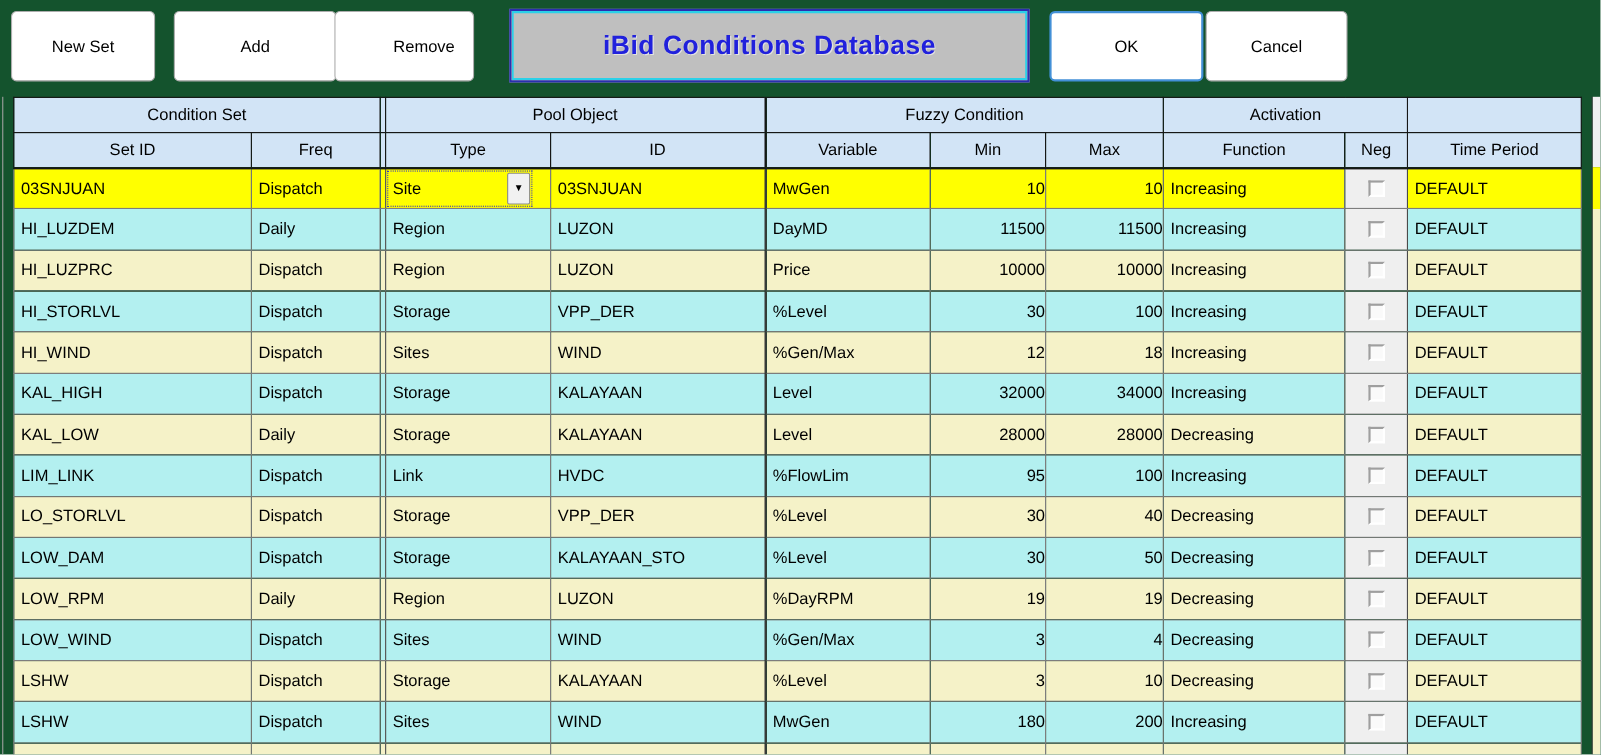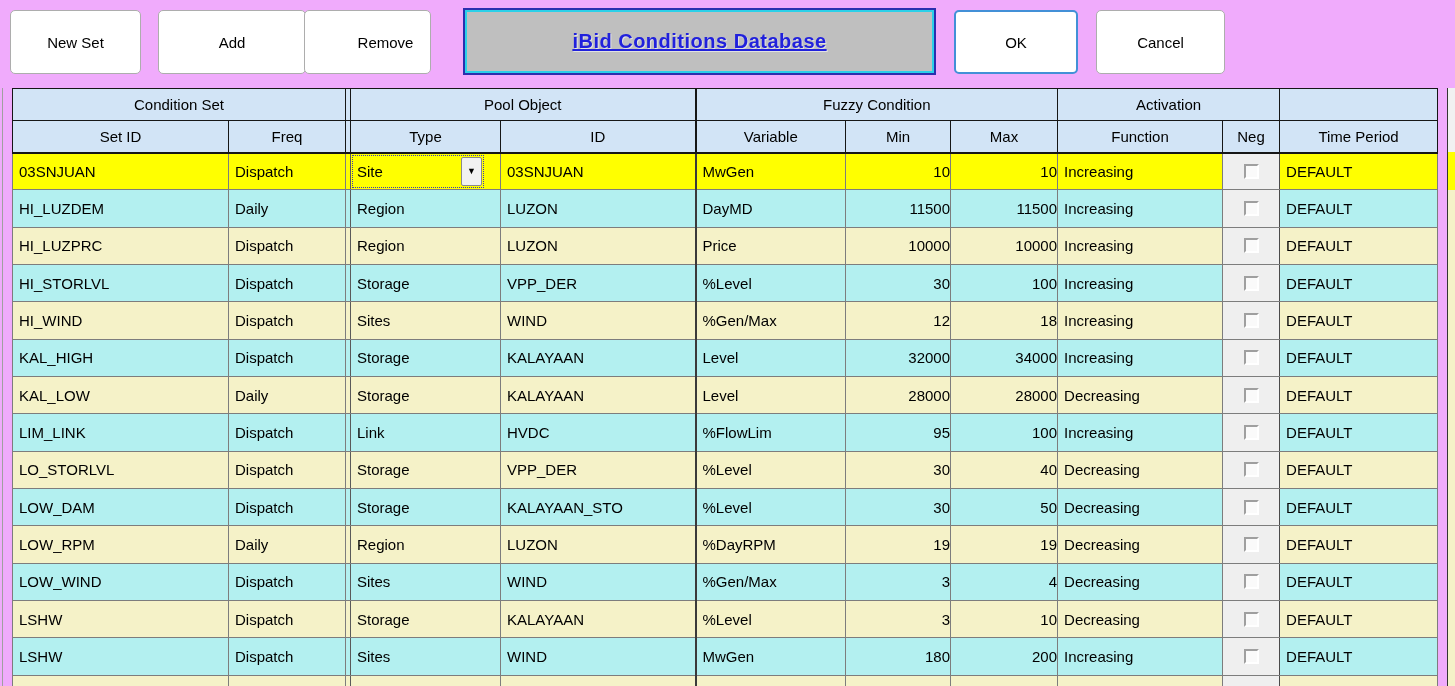--- a/index.html
+++ b/index.html
@@ -1,46 +1,45 @@
 <!DOCTYPE html>
 <html><head>
 <meta charset="utf-8">
 <style>
   * { margin:0; padding:0; box-sizing:border-box; }
   html, body { background:#ffffff; }
   body { font-family:"Liberation Sans", sans-serif; }
   #app {
     position:relative; width:1455px; height:686px;
-    background:#f0abfc; overflow:hidden;
+    background:#14532d; overflow:hidden;
   }
 
   
   .btn {
     position:absolute; top:10px; height:64px;
     background:#ffffff; border:1px solid #adadad; border-radius:5px;
     font-family:"Liberation Sans", sans-serif;
     font-size:15px; color:#000; text-align:center; cursor:pointer;
   }
   #btn-newset { left:10px;  width:131px; }
   #btn-add    { left:158px; width:148px; }
   #btn-remove { left:304px; width:127px;padding-left:36px; }
-  #btn-ok     { left:954px; width:124px; border:2px solid #4390d7; }
+  #btn-ok     { left:954px; width:140px; border:2px solid #4390d7; }
   #btn-cancel { left:1096px; width:129px; }
 
   .title-panel {
     position:absolute; left:463px; top:8px; width:473px; height:67px;
     background:#bfbfbf; border:2px solid #2a2fae;
     box-shadow: inset 0 0 0 2px #2bd0e8;
     display:flex; align-items:center; justify-content:center;
   }
   .title-text {
-    color:#2121dc; font-size:20px; font-weight:bold;
+    color:#2121dc; font-size:24px; font-weight:bold;
     text-shadow:1px 1px 0 rgba(255,255,255,0.55);
     letter-spacing:0.5px;
-    text-decoration:underline;
   }
 
   
   .left-line   { position:absolute; left:2px; top:88px; width:1px; height:598px; background:#a0a0a0; }
   .right-sliver{ position:absolute; left:1447px; top:88px; width:8px; height:598px; border-left:1px solid #333; }
   .right-sliver .seg-head { height:64px; background:#f1f1f1; }
   .right-sliver .seg-sel  { height:38px; background:#ffff00; }
   .right-sliver .seg-body { height:496px; background:#f5f2c8; }
 
   

